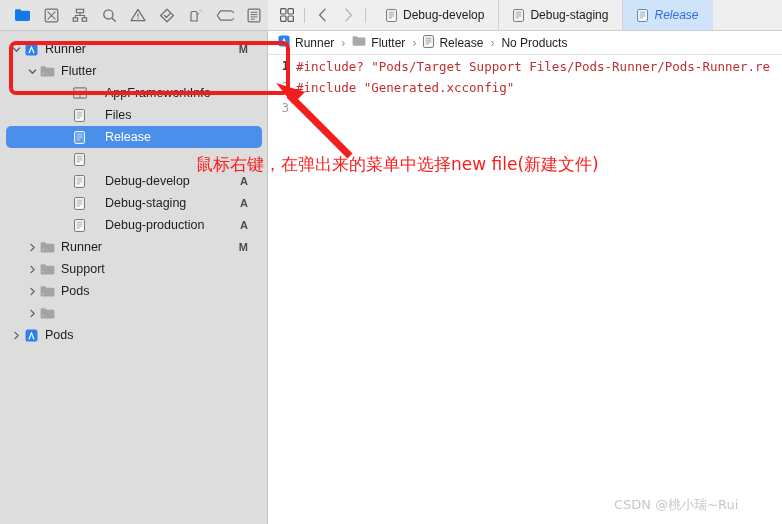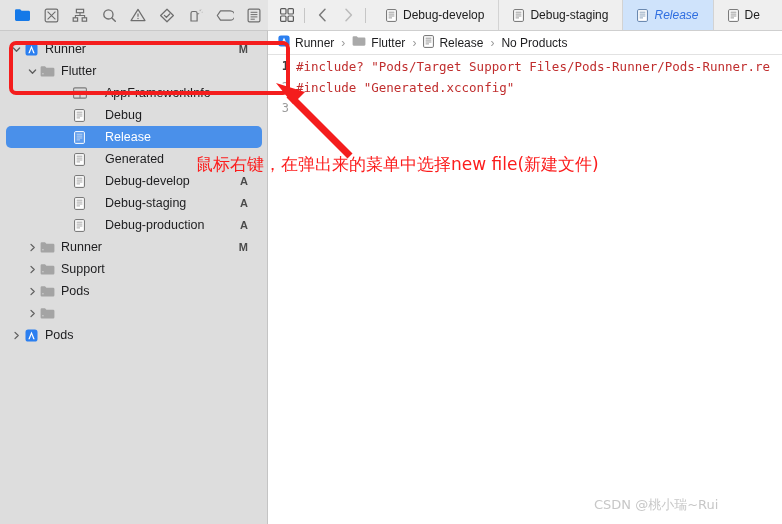--- a/index.html
+++ b/index.html
@@ -152,21 +152,21 @@
   #arrow-svg { position: absolute; left: 0; top: 0; }
   #note {
     position: absolute;
     left: 196px; top: 153px;
     font-size: 17px;
     color: #fc1c1c;
     font-family: "DejaVu Sans", sans-serif;
     white-space: nowrap;
   }
   #watermark {
-    position: absolute; left: 594px; top: 496px;
+    position: absolute; left: 614px; top: 496px;
     font-size: 13px; color: #c7c7c7;
     font-family: "DejaVu Sans", sans-serif;
     white-space: nowrap;
   }
 </style>
 </head>
 <body>
 
 <div id="root">
 
@@ -277,21 +277,21 @@
           <span class="status"></span>
         </div>
         <div class="row ind2">
           <span class="twisty"></span>
           <span class="ico">
             <svg width="11" height="13" viewBox="0 0 11 13">
               <rect x="0.6" y="0.6" width="9.8" height="11.8" rx="1.1" fill="#ffffff" stroke="#6f6f6f" stroke-width="1"></rect>
               <path d="M2.6 3.2h5.8M2.6 5.1h5.8M2.6 7h5.8M2.6 8.9h3.4" stroke="#9a9a9a" stroke-width="0.85"></path>
             </svg>
           </span>
-          <span class="lbl">Debug</span>
+          <span class="lbl">Files</span>
           <span class="status"></span>
         </div>
         <div class="row ind2 selected">
           <span class="twisty"></span>
           <span class="ico">
             <svg width="11" height="13" viewBox="0 0 11 13">
               <rect x="0.6" y="0.6" width="9.8" height="11.8" rx="1.1" fill="rgba(255,255,255,0.12)" stroke="#ffffff" stroke-width="1"></rect>
               <path d="M2.6 3.2h5.8M2.6 5.1h5.8M2.6 7h5.8M2.6 8.9h3.4" stroke="#cfe0f7" stroke-width="0.85"></path>
             </svg>
           </span>
@@ -299,21 +299,20 @@
           <span class="status"></span>
         </div>
         <div class="row ind2">
           <span class="twisty"></span>
           <span class="ico">
             <svg width="11" height="13" viewBox="0 0 11 13">
               <rect x="0.6" y="0.6" width="9.8" height="11.8" rx="1.1" fill="#ffffff" stroke="#6f6f6f" stroke-width="1"></rect>
               <path d="M2.6 3.2h5.8M2.6 5.1h5.8M2.6 7h5.8M2.6 8.9h3.4" stroke="#9a9a9a" stroke-width="0.85"></path>
             </svg>
           </span>
-          <span class="lbl">Generated</span>
           <span class="status"></span>
         </div>
         <div class="row ind2">
           <span class="twisty"></span>
           <span class="ico">
             <svg width="11" height="13" viewBox="0 0 11 13">
               <rect x="0.6" y="0.6" width="9.8" height="11.8" rx="1.1" fill="#ffffff" stroke="#6f6f6f" stroke-width="1"></rect>
               <path d="M2.6 3.2h5.8M2.6 5.1h5.8M2.6 7h5.8M2.6 8.9h3.4" stroke="#9a9a9a" stroke-width="0.85"></path>
             </svg>
           </span>
@@ -464,29 +463,20 @@
         <span>Debug-staging</span>
       </div>
       <div class="tab active">
         <span class="tab-ico">
           <svg width="11" height="13" viewBox="0 0 11 13">
               <rect x="0.6" y="0.6" width="9.8" height="11.8" rx="1.1" fill="#ffffff" stroke="#5d7ea8" stroke-width="1"></rect>
               <path d="M2.6 3.2h5.8M2.6 5.1h5.8M2.6 7h5.8M2.6 8.9h3.4" stroke="#7e97b4" stroke-width="0.85"></path>
             </svg>
         </span>
         <span>Release</span>
-      </div>
-      <div class="tab">
-        <span class="tab-ico">
-          <svg width="11" height="13" viewBox="0 0 11 13">
-              <rect x="0.6" y="0.6" width="9.8" height="11.8" rx="1.1" fill="#ffffff" stroke="#6f6f6f" stroke-width="1"></rect>
-              <path d="M2.6 3.2h5.8M2.6 5.1h5.8M2.6 7h5.8M2.6 8.9h3.4" stroke="#8a8a8a" stroke-width="0.85"></path>
-            </svg>
-        </span>
-        <span>De</span>
       </div>
     </div>
 
     <div id="breadcrumb">
       <span class="crumb">
         <span>
           <svg width="12" height="12" viewBox="0 0 12 12">
               <rect x="0.4" y="0.4" width="11.2" height="11.2" rx="2.4" fill="#2b7ff0"></rect>
               <path d="M6 2.4l3 7.1H7.7L6 5.2 4.3 9.5H3z" fill="#ffffff"></path>
             </svg>

